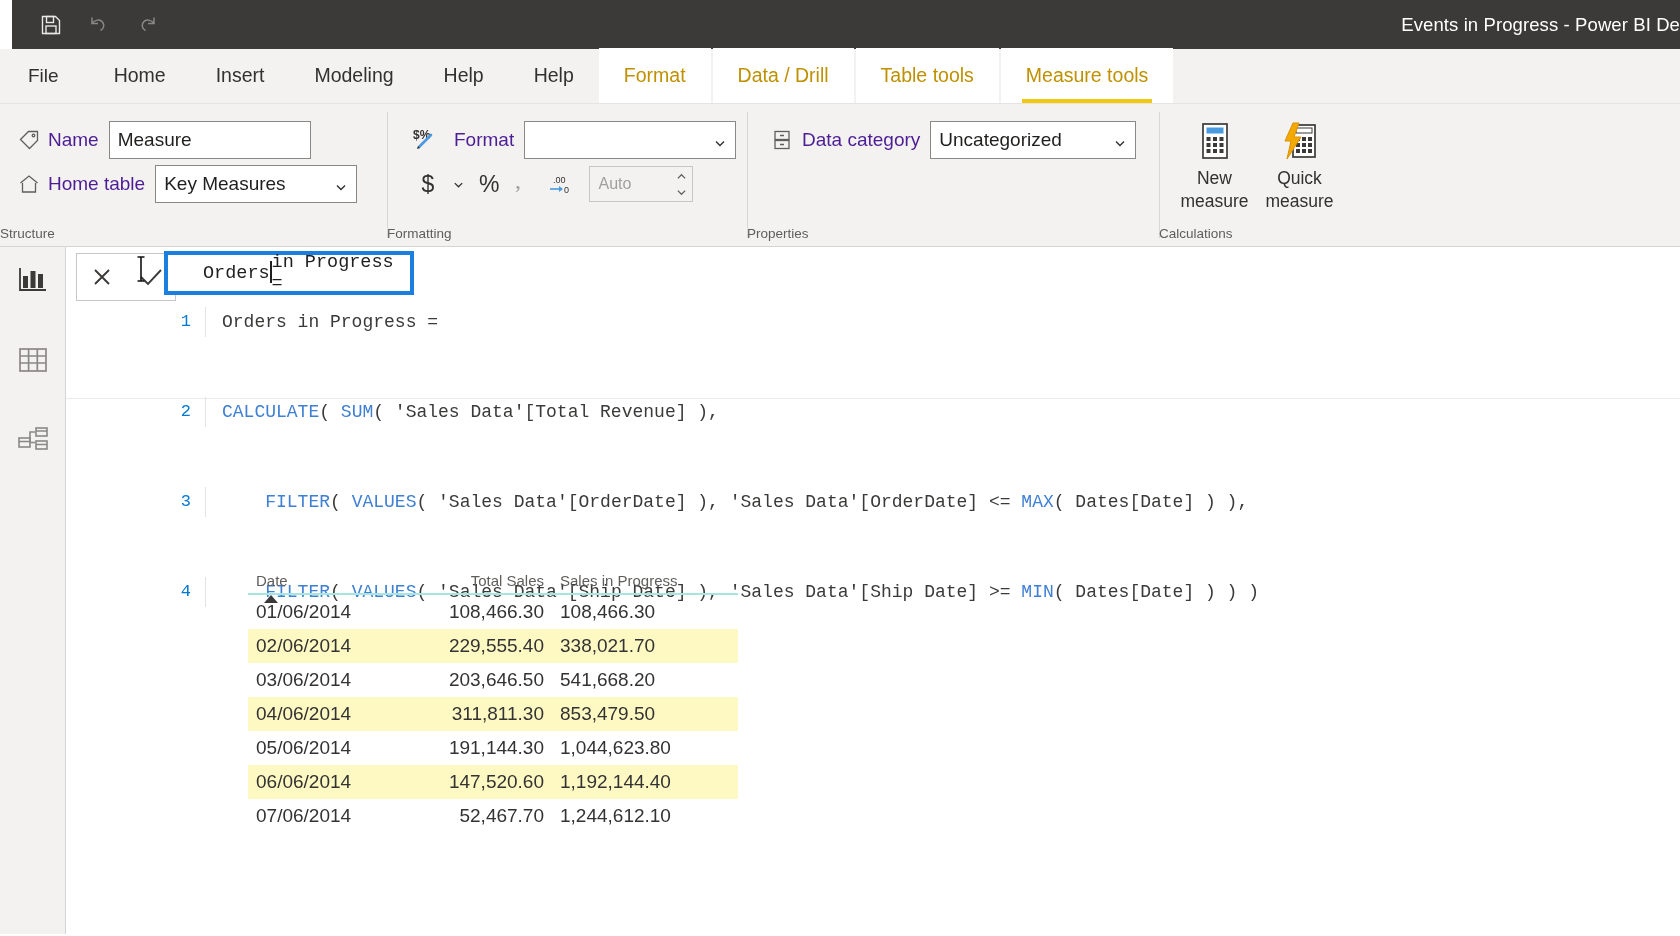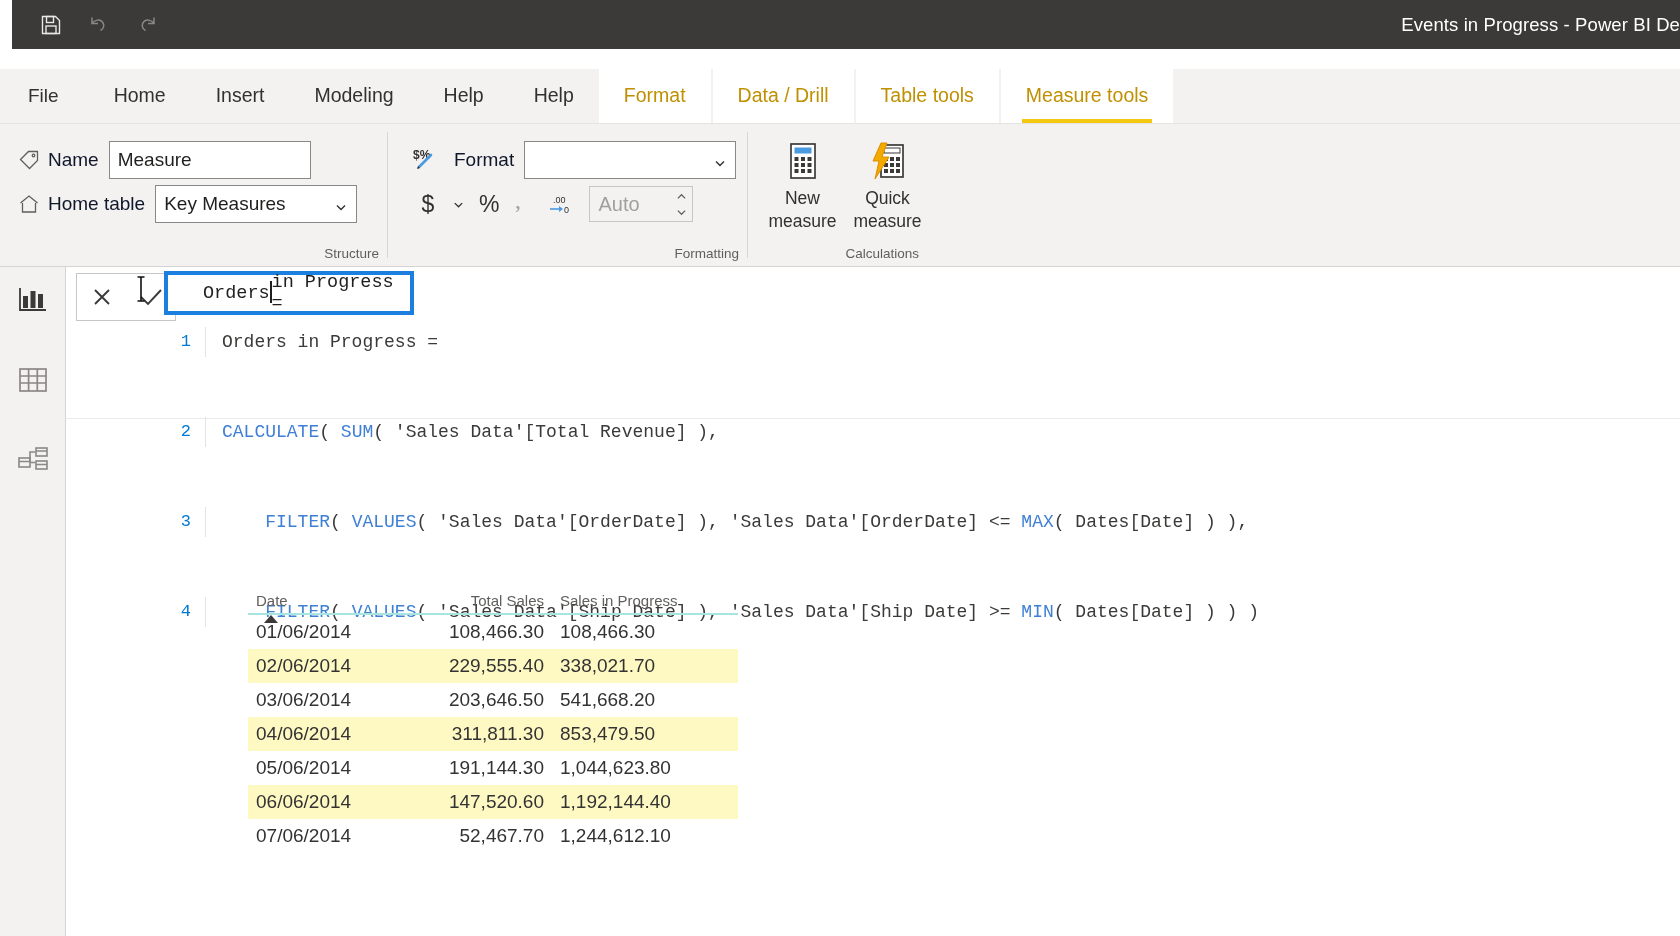--- a/index.html
+++ b/index.html
@@ -38,21 +38,20 @@
   }
 
   
   .tabstrip {
     height: 55px;
     background: #f3f2f1;
     display: flex;
     align-items: flex-end;
     position: relative;
     border-bottom: 1px solid #e6e4e2;
-    margin-top: 20px;
   }
   .tab {
     height: 55px;
     padding: 0 25px;
     display: flex;
     align-items: center;
     font-size: 19.5px;
     color: #323130;
     white-space: nowrap;
     position: relative;
@@ -89,36 +88,36 @@
     content: "";
     position: absolute;
     left: 0; top: 8px; bottom: 8px;
     width: 1px;
     background: #d9d7d5;
   }
   .group-label {
     position: absolute;
     bottom: 5px;
     left: 0; right: 8px;
-    text-align: right;
+    text-align: left;
     font-size: 13.5px;
     color: #605e5c;
   }
 
   
   .g-structure { width: 387px; padding-left: 18px; }
   .row { display: flex; align-items: center; height: 44px; }
   .lbl-ico {
     width: 30px; height: 24px;
     display: flex; align-items: center; justify-content: flex-start;
     color: #605e5c;
   }
   .field-label {
     font-size: 19px;
-    color: #0f172a;
+    color: #4c1d95;
     white-space: nowrap;
     margin-right: 10px;
   }
   .txtbox {
     height: 38px;
     border: 1px solid #8a8886;
     background: #ffffff;
     font-size: 19px;
     color: #201f1e;
     padding: 0 8px;
@@ -163,21 +162,21 @@
     font-size: 23px;
     padding: 0 6px;
   }
   .fmt-btn.small { font-size: 20px; }
   .spinbox {
     width: 104px; height: 36px;
     border: 1px solid #c8c6c4;
     background: #f3f2f1;
     display: flex; align-items: center;
     color: #a19f9d;
-    font-size: 20px;
+    font-size: 16px;
     padding-left: 8px;
     margin-left: 8px;
     position: relative;
   }
   .spin-arrows {
     position: absolute;
     right: 4px; top: 2px; bottom: 2px;
     width: 14px;
     display: flex; flex-direction: column;
     justify-content: space-around;
@@ -477,20 +476,41 @@
             </svg>
           <svg width="11" height="8" viewBox="0 0 12 8" fill="none" stroke="#605e5c" stroke-width="1.3">
               <path d="M2 2.5 6 6.5l4-4"></path>
             </svg>
         </span>
       </div>
     </div>
     <div class="group-label">Formatting</div>
   </div>
 
+  <div class="group g-properties">
+    <div class="row">
+      <div class="lbl-ico">
+        <svg width="20" height="22" viewBox="0 0 20 22" fill="none" stroke="#605e5c" stroke-width="1.3">
+          <rect x="3" y="2.5" width="14" height="8"></rect>
+          <rect x="3" y="11.5" width="14" height="8"></rect>
+          <path d="M8 6.5h4M8 15.5h4"></path>
+        </svg>
+      </div>
+      <div class="field-label">Data category</div>
+      <div class="selectbox w-datacat">
+        <span>Uncategorized</span>
+        <span class="caret">
+          <svg width="14" height="14" viewBox="0 0 14 14" fill="none" stroke="#323130" stroke-width="1.4">
+              <path d="M3 5.5 7 9.5l4-4"></path>
+            </svg>
+        </span>
+      </div>
+    </div>
+    <div class="group-label">Properties</div>
+  </div>
 
   <div class="group g-calculations">
     <div class="calc-btns">
       <div class="calc-btn">
         <div class="calc-ico">
           <svg width="38" height="42" viewBox="0 0 38 42">
             <rect x="7" y="3" width="24" height="34" fill="#ffffff" stroke="#3b3a39" stroke-width="1.7"></rect>
             <rect x="10.5" y="6.5" width="17" height="6" fill="#4a9ae0"></rect>
             <g fill="#3b3a39">
               <rect x="10.5" y="16" width="4" height="4"></rect>

